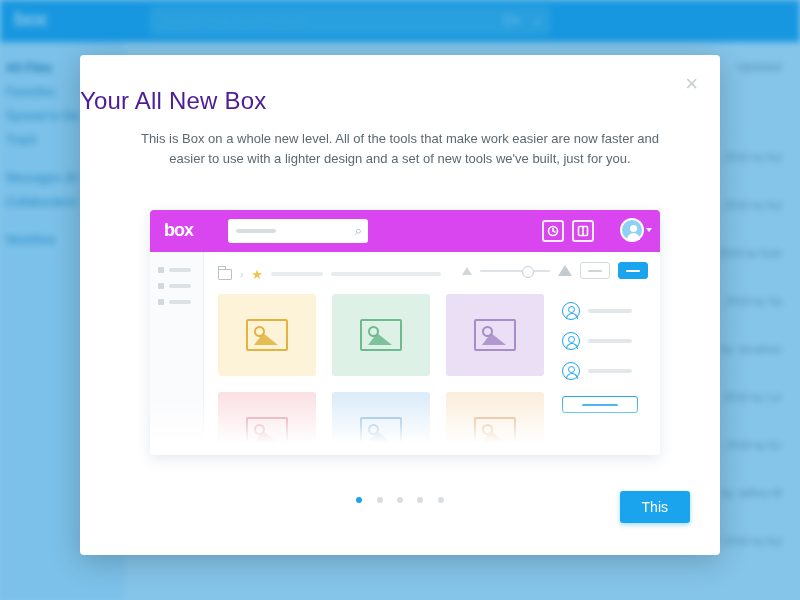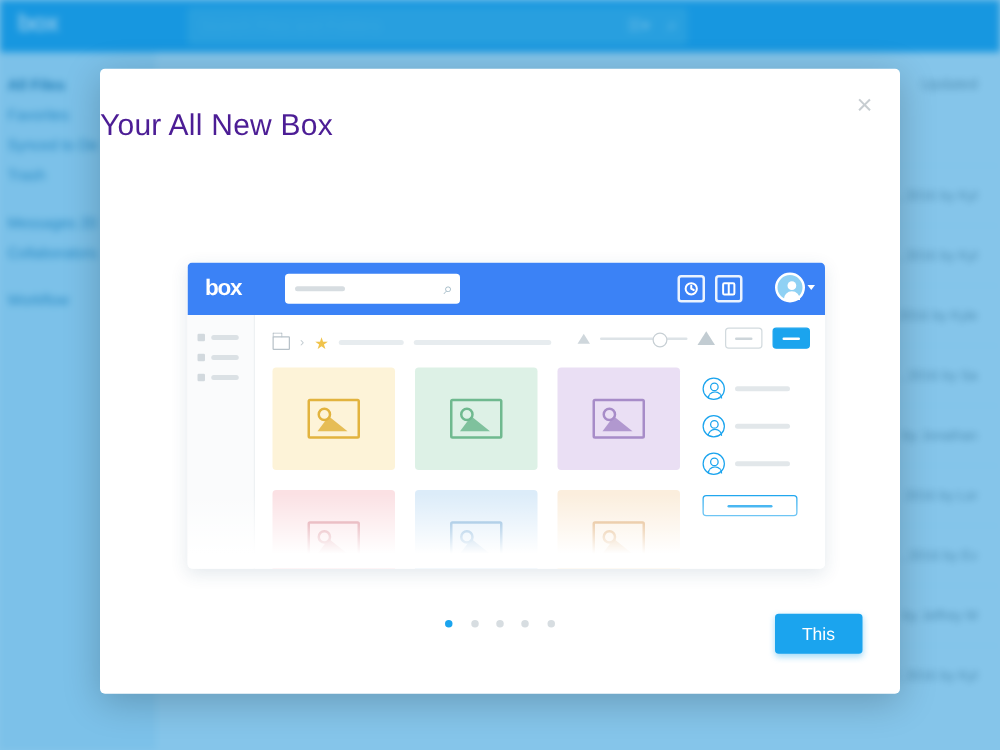--- a/index.html
+++ b/index.html
@@ -37,21 +37,21 @@
   .modal .close { position: absolute; top: 18px; right: 22px; color: #c7cdd1; font-size: 22px; line-height: 1; cursor: pointer; }
   .modal h1 { text-align: left; font-size: 24px; font-weight: 400; color: #4c1d95; margin-top: 32px; letter-spacing: .2px; }
   .modal p  { text-align: center; font-size: 13px; line-height: 1.55; color: #5a6871; max-width: 520px; margin: 14px auto 0; }
 
   
   .preview {
     position: absolute; left: 70px; right: 60px; top: 155px; bottom: 100px;
     border-radius: 4px; background: #fff; box-shadow: 0 4px 14px rgba(34,72,110,.12);
     overflow: hidden;
   }
-  .preview-top { height: 42px; background: #3b82f6; position: relative; }
+  .preview-top { height: 42px; background: #d946ef; position: relative; }
   .preview-top .plogo { position: absolute; left: 14px; top: 10px; color: #fff; font-weight: 800; font-size: 18px; letter-spacing: -1px; }
   .preview-top .psearch { position: absolute; left: 78px; top: 9px; width: 140px; height: 24px; background: #fff; border-radius: 3px; }
   .preview-top .psearch::before { content:""; position:absolute; left:8px; top:10px; width:40px; height:4px; background:#d7dde1; border-radius:2px;}
   .preview-top .psearch .pmag { position:absolute; right:6px; top:4px; color:#9fb7c4; font-size:13px;}
   .preview-top .piconbtn { position: absolute; top: 10px; width: 22px; height: 22px; border: 2px solid rgba(255,255,255,.9); border-radius: 3px; display:flex; align-items:center; justify-content:center;}
   .preview-top .piconbtn svg { display:block; }
   .preview-top .pavatar { position:absolute; right: 16px; top: 8px; width: 24px; height:24px; border-radius:50%; background:#8fd1f4; border:2px solid #fff; }
   .preview-top .pavatar::after { content:""; position:absolute; left:8px; top:5px; width:7px; height:7px; border-radius:50%; background:#fff;}
   .preview-top .pavatar::before{ content:""; position:absolute; left:5px; top:13px; width:13px; height:7px; border-radius:7px 7px 0 0; background:#fff;}
   .preview-top .pcaret { position:absolute; right: 8px; top: 18px; width:0;height:0;border-left:3px solid transparent;border-right:3px solid transparent;border-top:4px solid #fff;}
@@ -184,20 +184,21 @@
           <div class="bg-meta">Jul 27, 2016 by Kyl</div>
         </div>
     </div>
   </div>
 </div>
 <div class="overlay"></div>
 
 <div class="modal">
   <div class="close">×</div>
   <h1>Your All New Box</h1>
+  <p>This is Box on a whole new level. All of the tools that make work easier are now faster and easier to use with a lighter design and a set of new tools we've built, just for you.</p>
 
   <div class="preview">
     <div class="preview-top">
       <div class="plogo">box</div>
       <div class="psearch">
         <span class="pmag">⌕</span>
       </div>
       <div class="piconbtn" style="right:96px">
         <svg width="12" height="12" viewBox="0 0 12 12">
             <circle cx="6" cy="6" r="4.5" fill="none" stroke="#fff" stroke-width="1.6"></circle>

